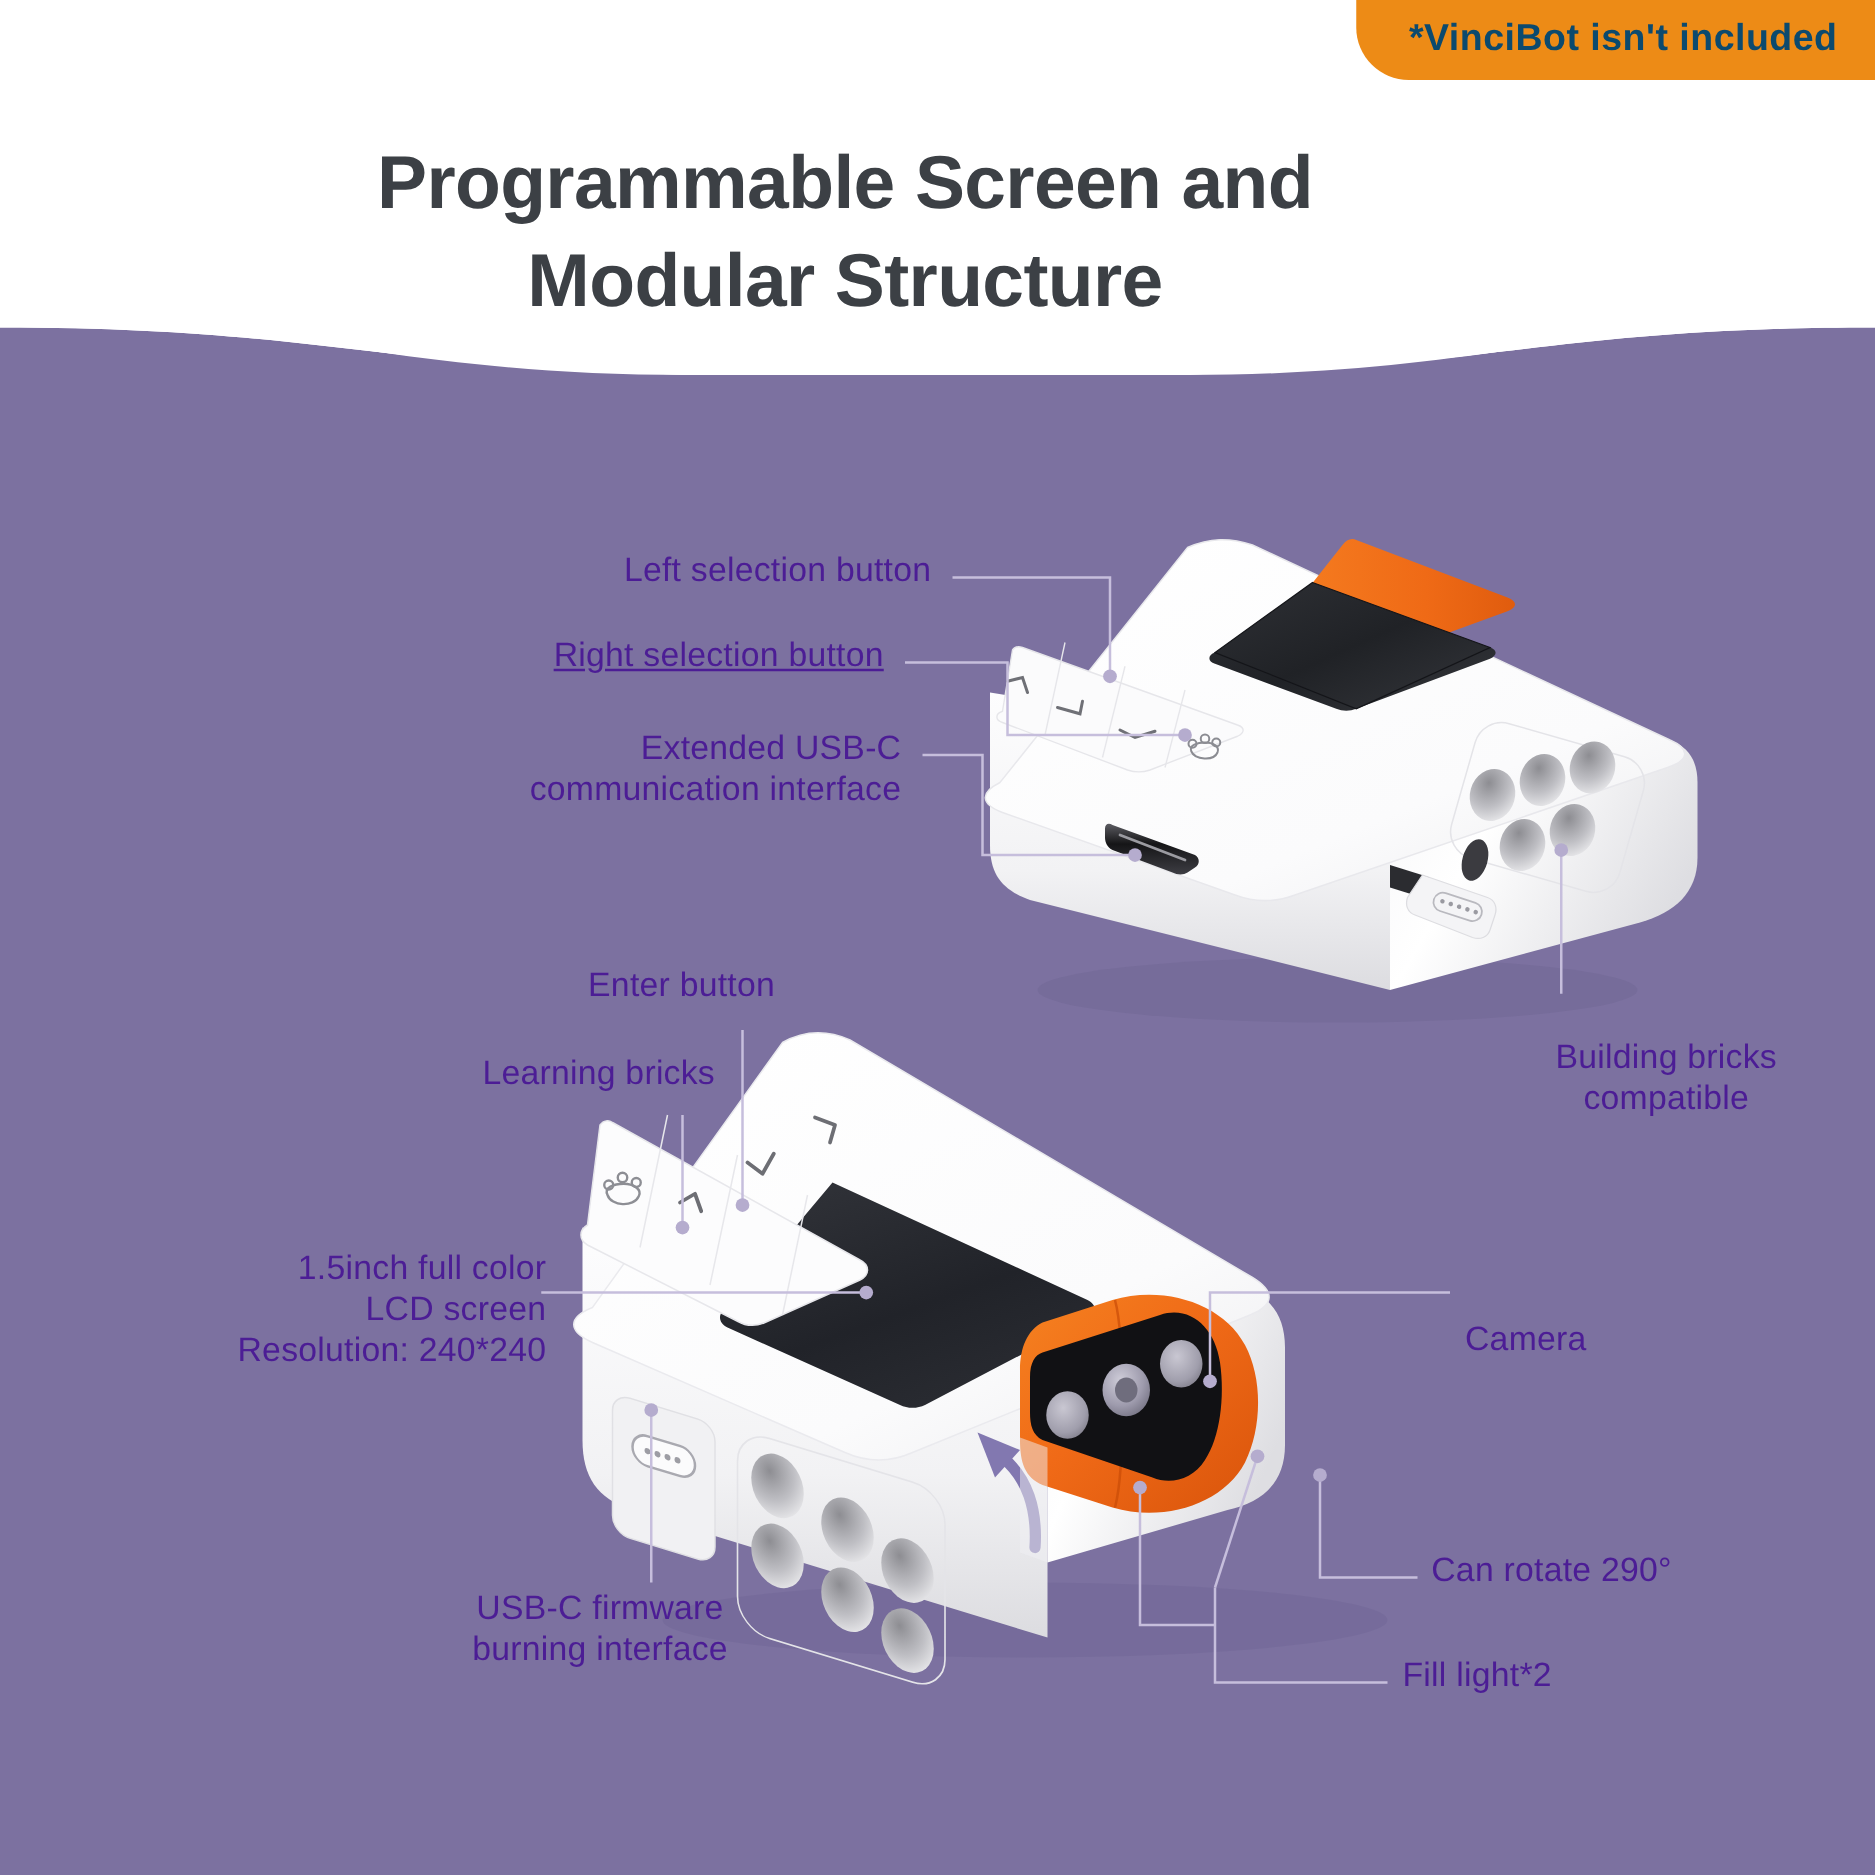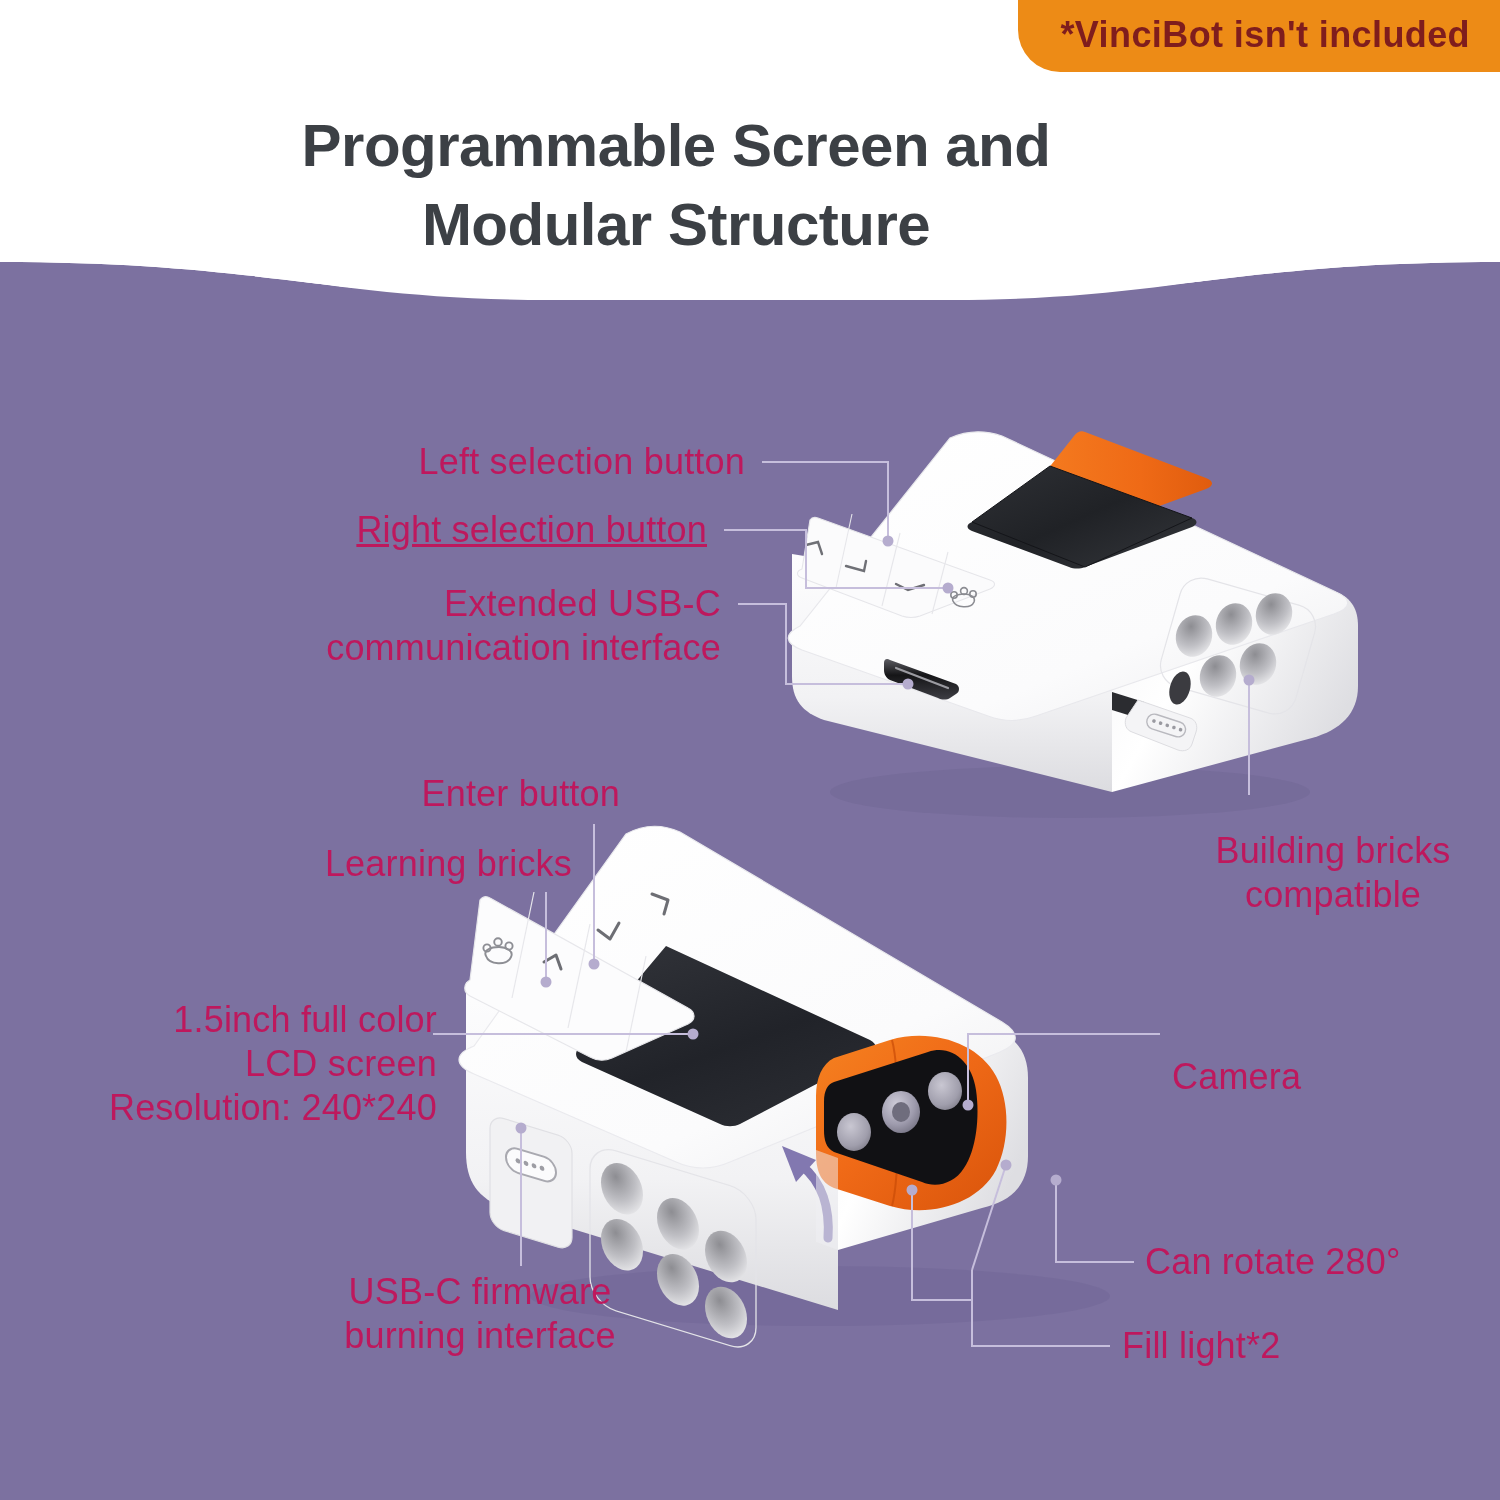--- a/index.html
+++ b/index.html
@@ -14,44 +14,44 @@
 
   
   .bg-purple { position:absolute; left:0; top:0; width:1500px; height:1500px; }
 
   
   .badge {
     position:absolute; right:0; top:0;
     background:#ED8B16;
     border-bottom-left-radius:42px;
     padding:14px 30px 16px 42px;
-    color:#7f1d1d;
-    font-size:36px;
+    color:#0c4a6e;
+    font-size:30px;
     font-weight:bold;
     letter-spacing:.4px;
     white-space:nowrap;
   }
 
   
   .title {
     position:absolute; top:106px; left:0; width:1352px;
     text-align:center;
     color:#3C4045;
     font-size:60px;
     font-weight:bold;
     line-height:1.32;
     letter-spacing:-.5px;
   }
   .title span { display:block; }
 
   
   .lbl {
     position:absolute;
-    color:#be185d;
-    font-size:36px;
+    color:#4c1d95;
+    font-size:27px;
     line-height:1.22;
     white-space:pre-line;
     letter-spacing:.2px;
   }
   .lbl.r { text-align:right; }
   .lbl.l { text-align:left; }
   .lbl.c { text-align:center; }
 
   
   .leaders { position:absolute; left:0; top:0; width:1500px; height:1500px; pointer-events:none; }
@@ -382,17 +382,17 @@
 
   <div class="lbl r" style="right:1063px; top:998px;">1.5inch full color
 LCD screen
 Resolution: 240*240</div>
 
   <div class="lbl c" style="left:320px; top:1270px; width:320px;">USB-C firmware
 burning interface</div>
 
   <div class="lbl l" style="left:1172px; top:1055px;text-align:center;">Camera</div>
 
-  <div class="lbl l" style="left:1145px; top:1240px;">Can rotate 280°</div>
+  <div class="lbl l" style="left:1145px; top:1240px;">Can rotate 290°</div>
 
   <div class="lbl l" style="left:1122px; top:1324px;">Fill light*2</div>
 
 </div>
 
 </body></html>

